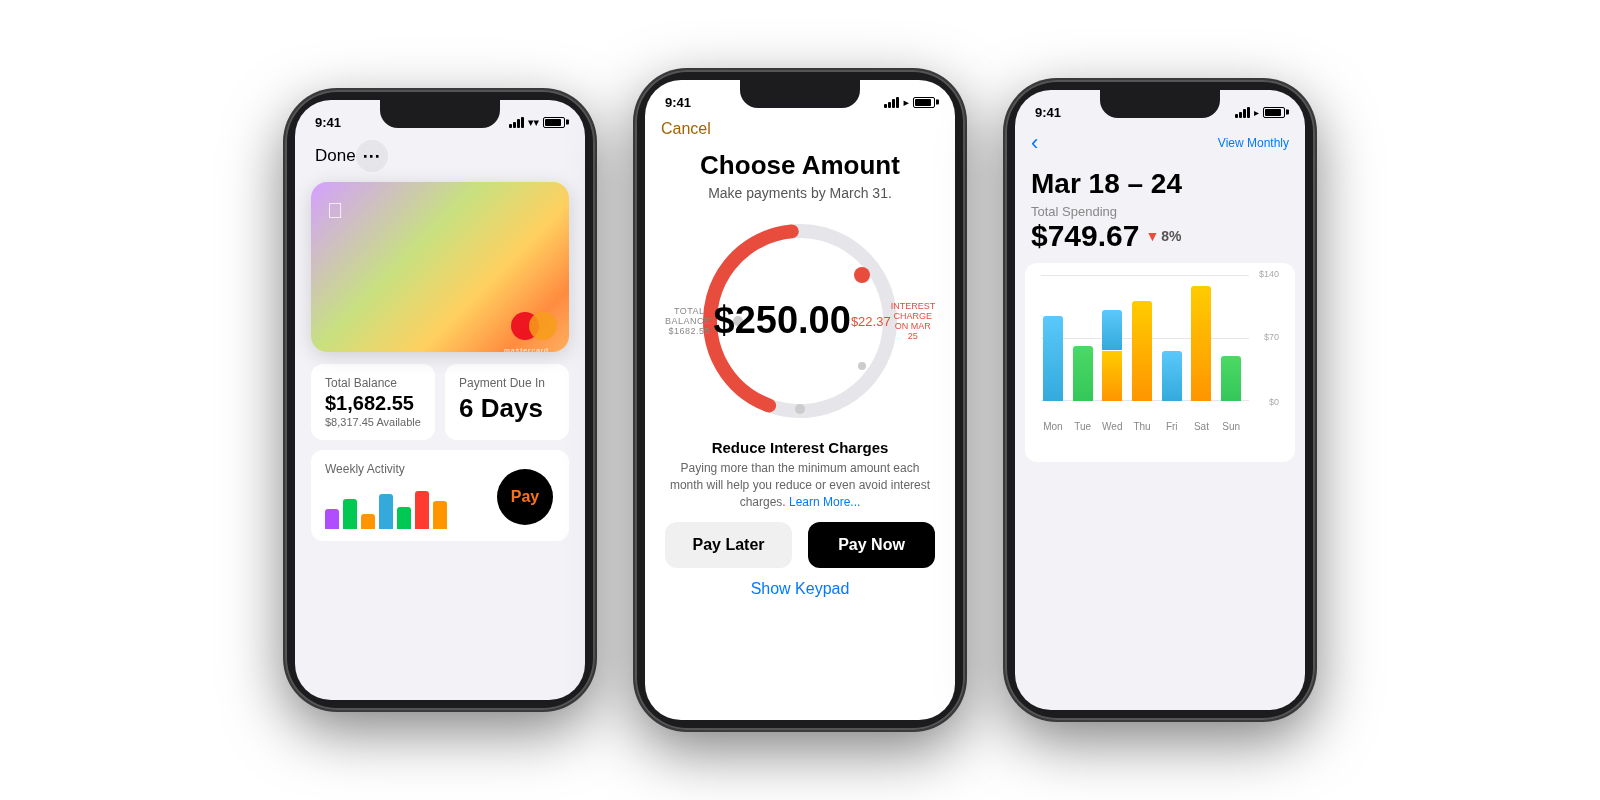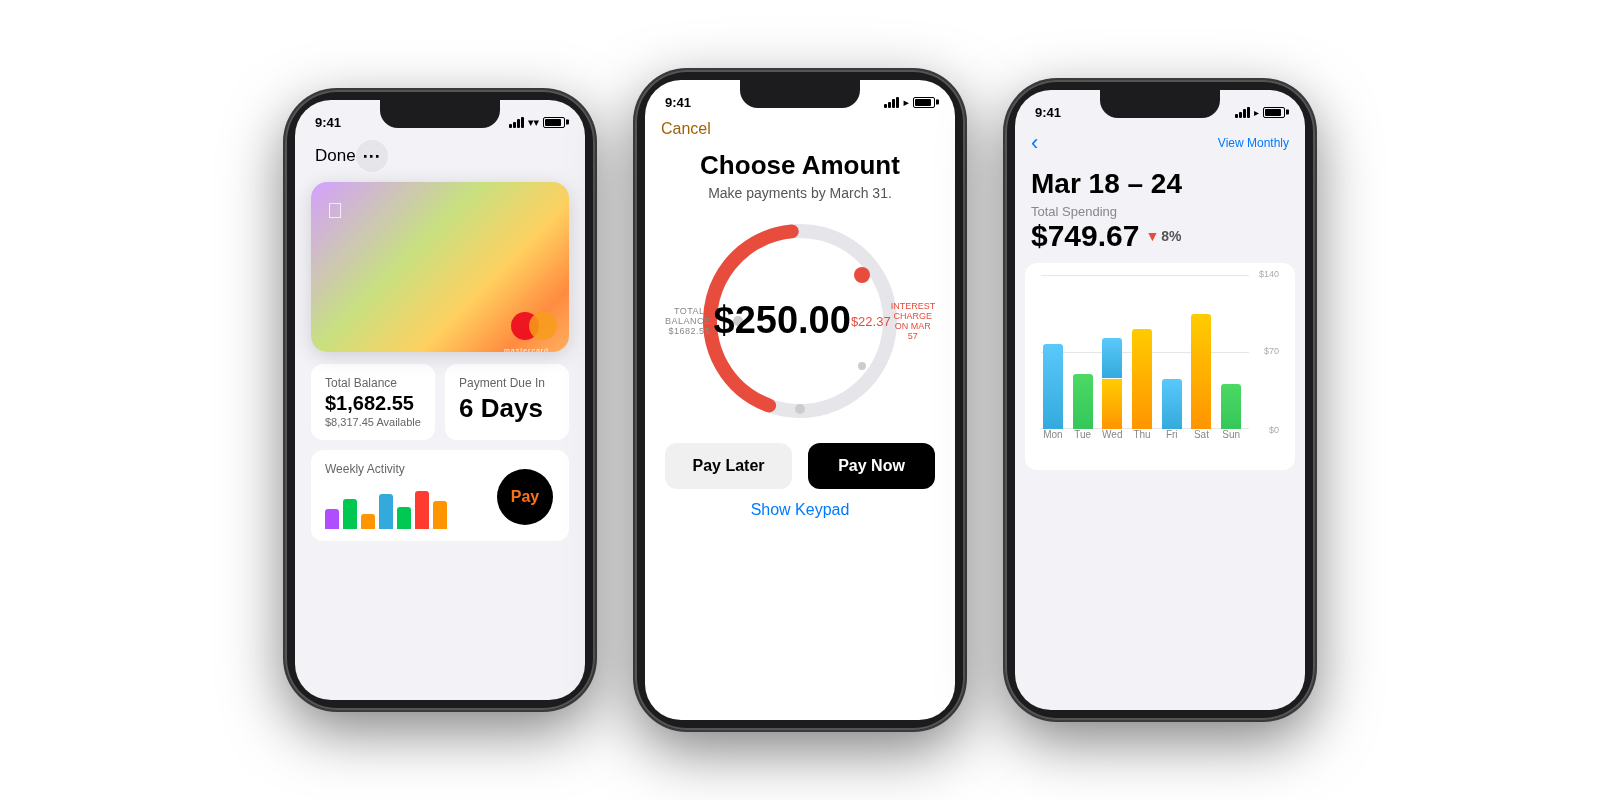--- a/index.html
+++ b/index.html
@@ -298,24 +298,31 @@
         <circle cx="172" cy="64" r="8" fill="#e74c3c"></circle>
 
         <circle cx="48" cy="110" r="5" fill="#ccc"></circle>
         <circle cx="110" cy="198" r="5" fill="#ccc"></circle>
         <circle cx="172" cy="155" r="4" fill="#ccc"></circle>
       </svg>
       <div class="dial-center">
         <div style="font-size:9px;color:#888;letter-spacing:0.5px;text-align:center;">TOTAL BALANCE: $1682.55</div>
         <div class="dial-amount">$250.00</div>
         <div class="dial-interest">$22.37</div>
-        <div class="dial-interest-label">INTEREST CHARGE ON MAR 57</div>
-      </div>
-    </div>
-
+        <div class="dial-interest-label">INTEREST CHARGE ON MAR 25</div>
+      </div>
+    </div>
+
+    <div class="reduce-section">
+      <div class="reduce-title">Reduce Interest Charges</div>
+      <div class="reduce-text">
+        <span>Paying more than the minimum amount each month will help you reduce or even avoid interest charges.</span>
+        <span class="learn-more">Learn More...</span>
+      </div>
+    </div>
 
     <div class="payment-buttons">
       <div class="pay-later-btn">Pay Later</div>
       <div class="pay-now-btn">Pay Now</div>
     </div>
     <div class="show-keypad">Show Keypad</div>
   </div>
 </div>
 
 <div class="phone phone-3">
@@ -349,21 +356,21 @@
         <span>$749.67</span>
         <span class="spending-change">
           <span class="down-arrow">▼</span>
           <span>8%</span>
         </span>
       </div>
     </div>
 
     <div class="chart-area">
 
-      <div style="position:relative;height:154px;">
+      <div style="position:relative;height:126px;margin-bottom:20px;">
         <div style="position:absolute;top:0;left:0;right:30px;border-top:1px solid #e5e5ea;"></div>
         <div style="position:absolute;top:50%;left:0;right:30px;border-top:1px solid #e5e5ea;"></div>
         <div style="position:absolute;bottom:0;left:0;right:30px;border-top:1px solid #e5e5ea;"></div>
         <div style="position:absolute;top:-6px;right:0;font-size:9px;color:#aaa;">$140</div>
         <div style="position:absolute;top:calc(50% - 6px);right:0;font-size:9px;color:#aaa;">$70</div>
         <div style="position:absolute;bottom:-6px;right:0;font-size:9px;color:#aaa;">$0</div>
 
         <div style="display:flex;gap:6px;align-items:flex-end;height:130px;position:absolute;left:0;right:36px;bottom:0;">
 
           <div class="chart-bar-group" style="flex:1;display:flex;flex-direction:column;align-items:center;justify-content:flex-end;height:130px;">

